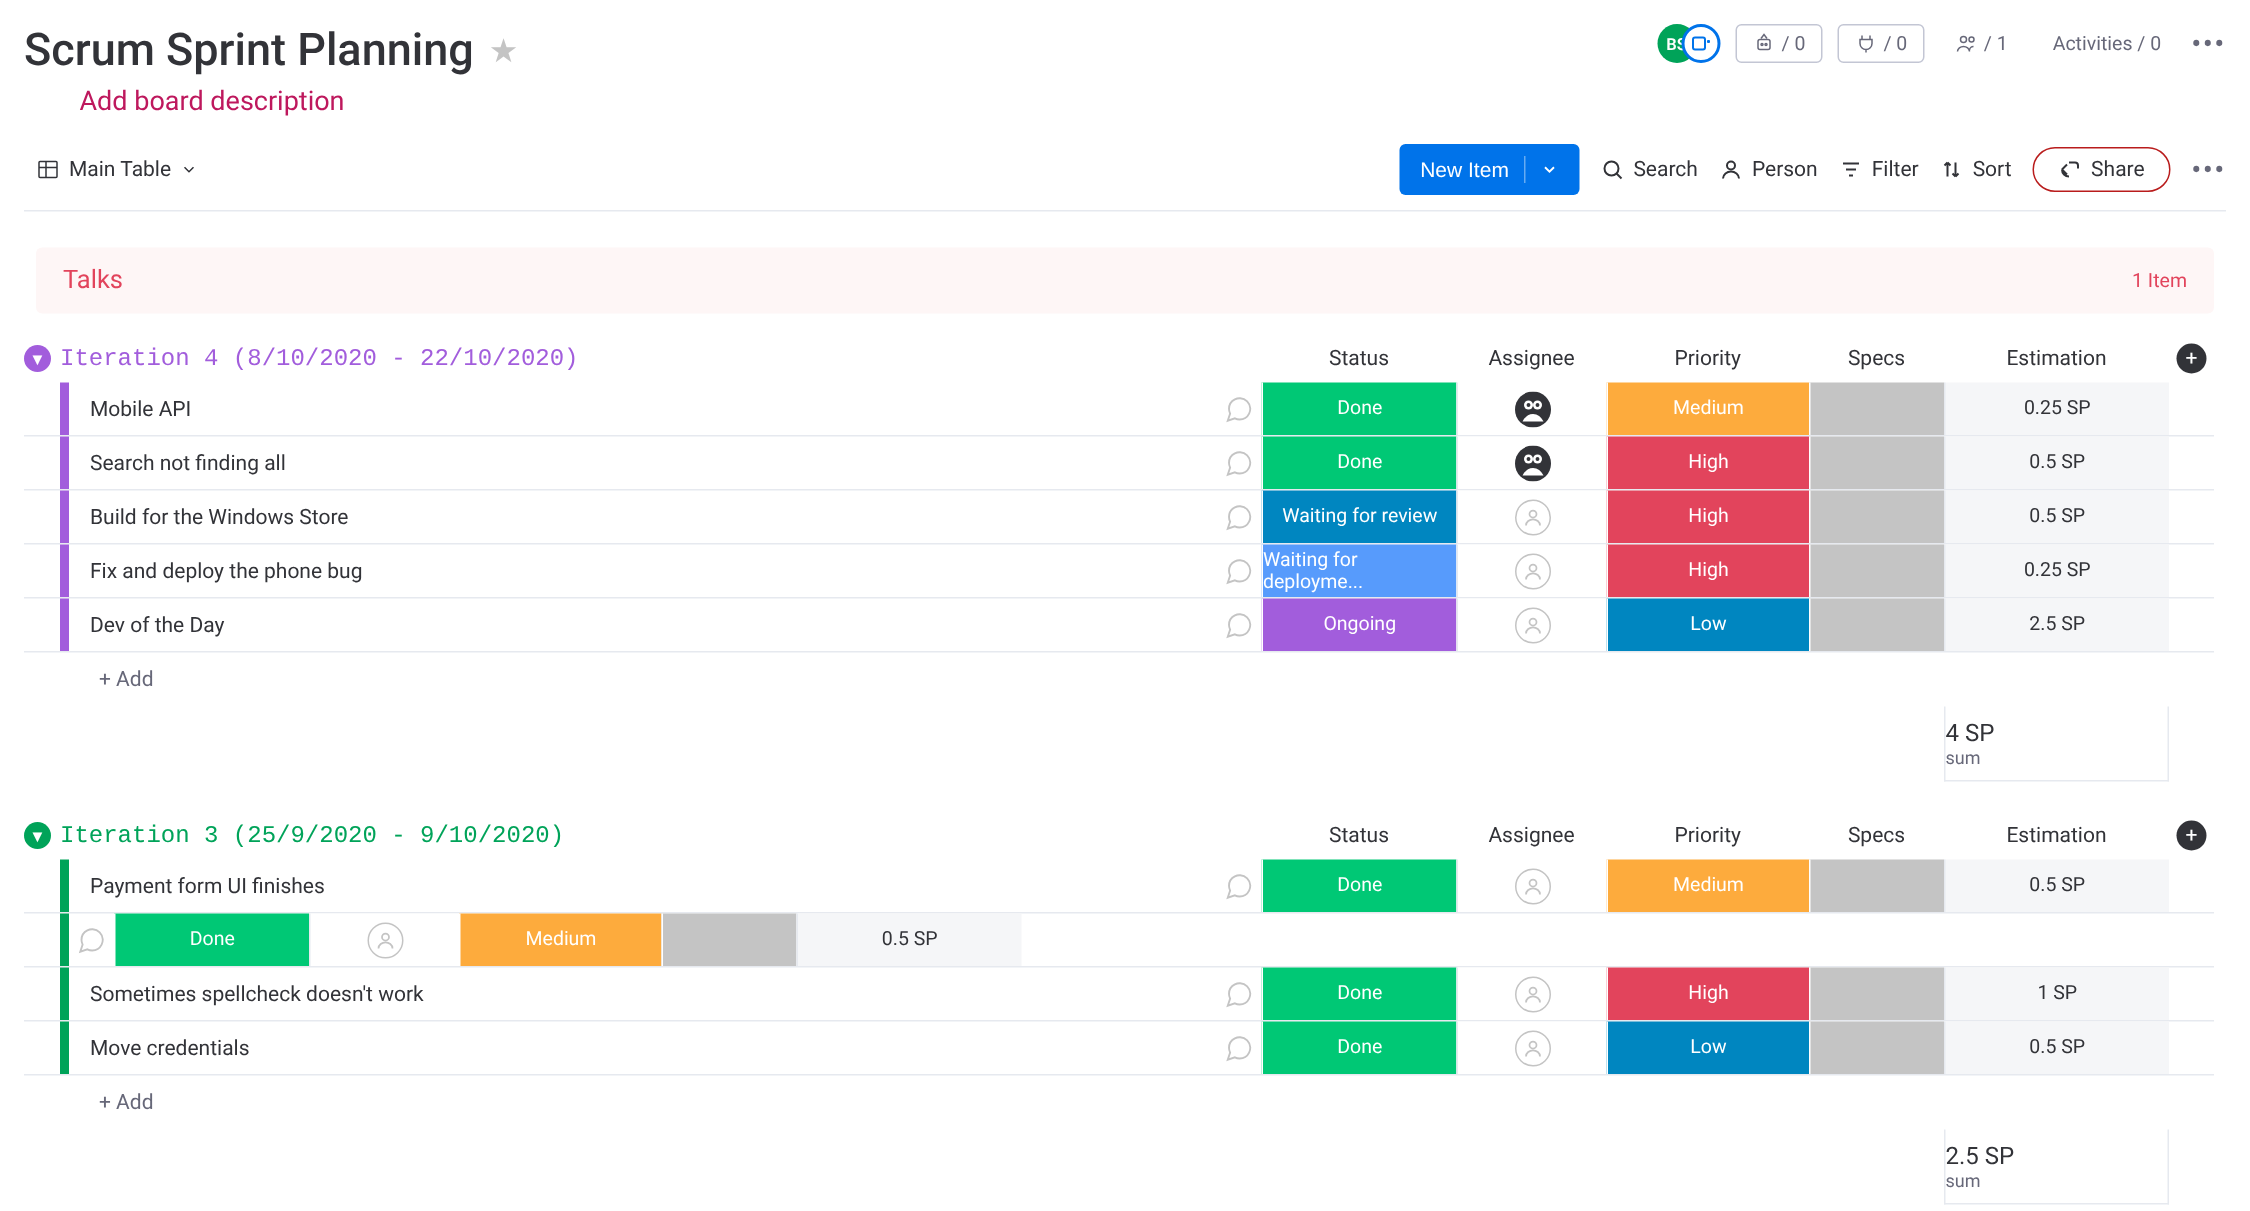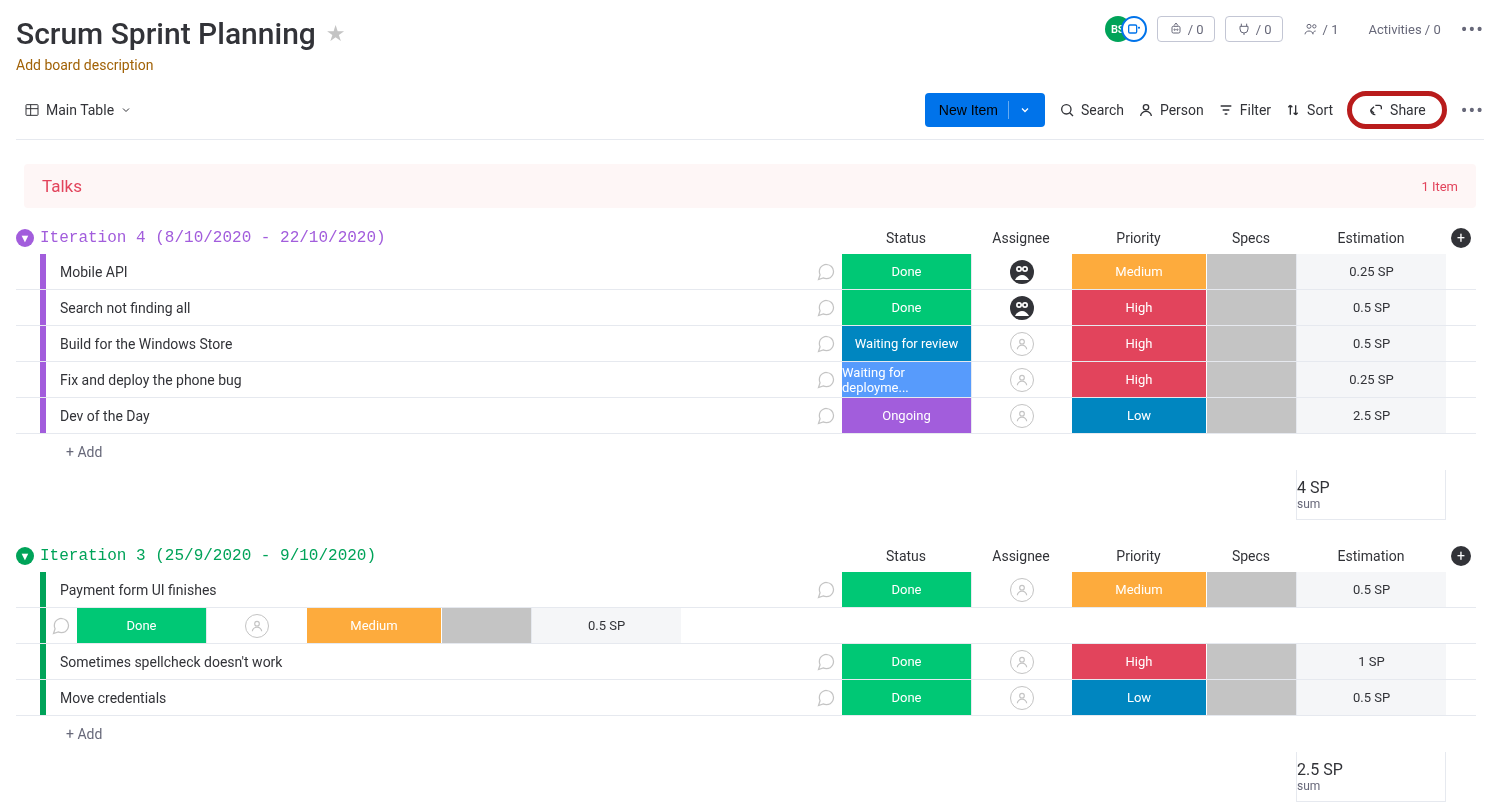--- a/index.html
+++ b/index.html
@@ -5,36 +5,36 @@
 * { margin: 0; padding: 0; box-sizing: border-box; }
 body { font-family: -apple-system, BlinkMacSystemFont, "Segoe UI", Roboto, Arial, sans-serif; background: #fff; color: #323338; font-size: 14px; }
 .container { padding: 0 16px 40px 16px; }
 
 
 .header { padding: 16px 0 8px 0; display: flex; align-items: flex-start; justify-content: space-between; }
 .header-left { }
 .title-row { display: flex; align-items: center; gap: 10px; }
 .board-title { font-size: 30px; font-weight: 500; color: #323338; }
 .star-icon { color: #c4c4c4; font-size: 22px; cursor: pointer; }
-.board-desc { color: #a16207; font-size: 14px; margin-top: 6px; cursor: pointer; }
+.board-desc { color: #be185d; font-size: 18px; margin-top: 6px; cursor: pointer; margin-left: 37px; }
 .header-right { display: flex; align-items: center; gap: 10px; }
 .avatar-badge { width: 26px; height: 26px; border-radius: 50%; background: #00a359; color: #fff; font-size: 11px; font-weight: 600; display: flex; align-items: center; justify-content: center; }
 .avatar-badge.blue { background: #fff; border: 2px solid #0073ea; color: #0073ea; margin-left: -10px; }
 .pill-btn { border: 1px solid #c3c6d4; background: #fff; padding: 4px 10px; border-radius: 4px; display: flex; align-items: center; gap: 4px; font-size: 13px; color: #676879; cursor: pointer; }
 .dots-icon { font-size: 20px; color: #676879; cursor: pointer; letter-spacing: 1px; }
 
 
 .toolbar { display: flex; align-items: center; justify-content: space-between; padding: 10px 0; border-bottom: 1px solid #e6e9ef; }
 .toolbar-left { display: flex; align-items: center; gap: 8px; }
 .view-tab { display: flex; align-items: center; gap: 6px; cursor: pointer; padding: 6px 8px; }
 .toolbar-right { display: flex; align-items: center; gap: 14px; }
-.new-item-btn { background: #0073ea; color: #000000; border: none; padding: 8px 14px; border-radius: 4px; font-weight: 500; display: flex; align-items: center; gap: 10px; cursor: pointer; font-size: 14px; }
+.new-item-btn { background: #0073ea; color: #ffffff; border: none; padding: 8px 14px; border-radius: 4px; font-weight: 500; display: flex; align-items: center; gap: 10px; cursor: pointer; font-size: 14px; }
 .new-item-btn .sep { width: 1px; height: 18px; background: rgba(255,255,255,.4); }
 .tb-action { display: flex; align-items: center; gap: 6px; color: #323338; cursor: pointer; font-size: 14px; }
-.share-btn { border: 5px solid #b91c1c; background: #fff; padding: 6px 16px; border-radius: 20px; display: flex; align-items: center; gap: 6px; cursor: pointer; }
+.share-btn { border: 1px solid #b91c1c; background: #fff; padding: 6px 16px; border-radius: 20px; display: flex; align-items: center; gap: 6px; cursor: pointer; }
 
 
 .talks-bar { background: #fef6f6; padding: 12px 18px; margin: 24px 8px 14px 8px; display: flex; justify-content: space-between; align-items: center; border-radius: 4px; }
 .talks-label { color: #e2445c; font-size: 17px; }
 .talks-count { color: #e2445c; font-size: 13px; }
 
 .group { margin: 0 8px 20px 0; }
 .group-header { display: flex; align-items: center; font-size: 16px; }
 .collapse-icon { width: 18px; height: 18px; border-radius: 50%; display: flex; align-items: center; justify-content: center; cursor: pointer; margin-right: 6px; font-size: 11px; color: #fff; }
 .collapse-icon.purple { background: #a25ddc; }

